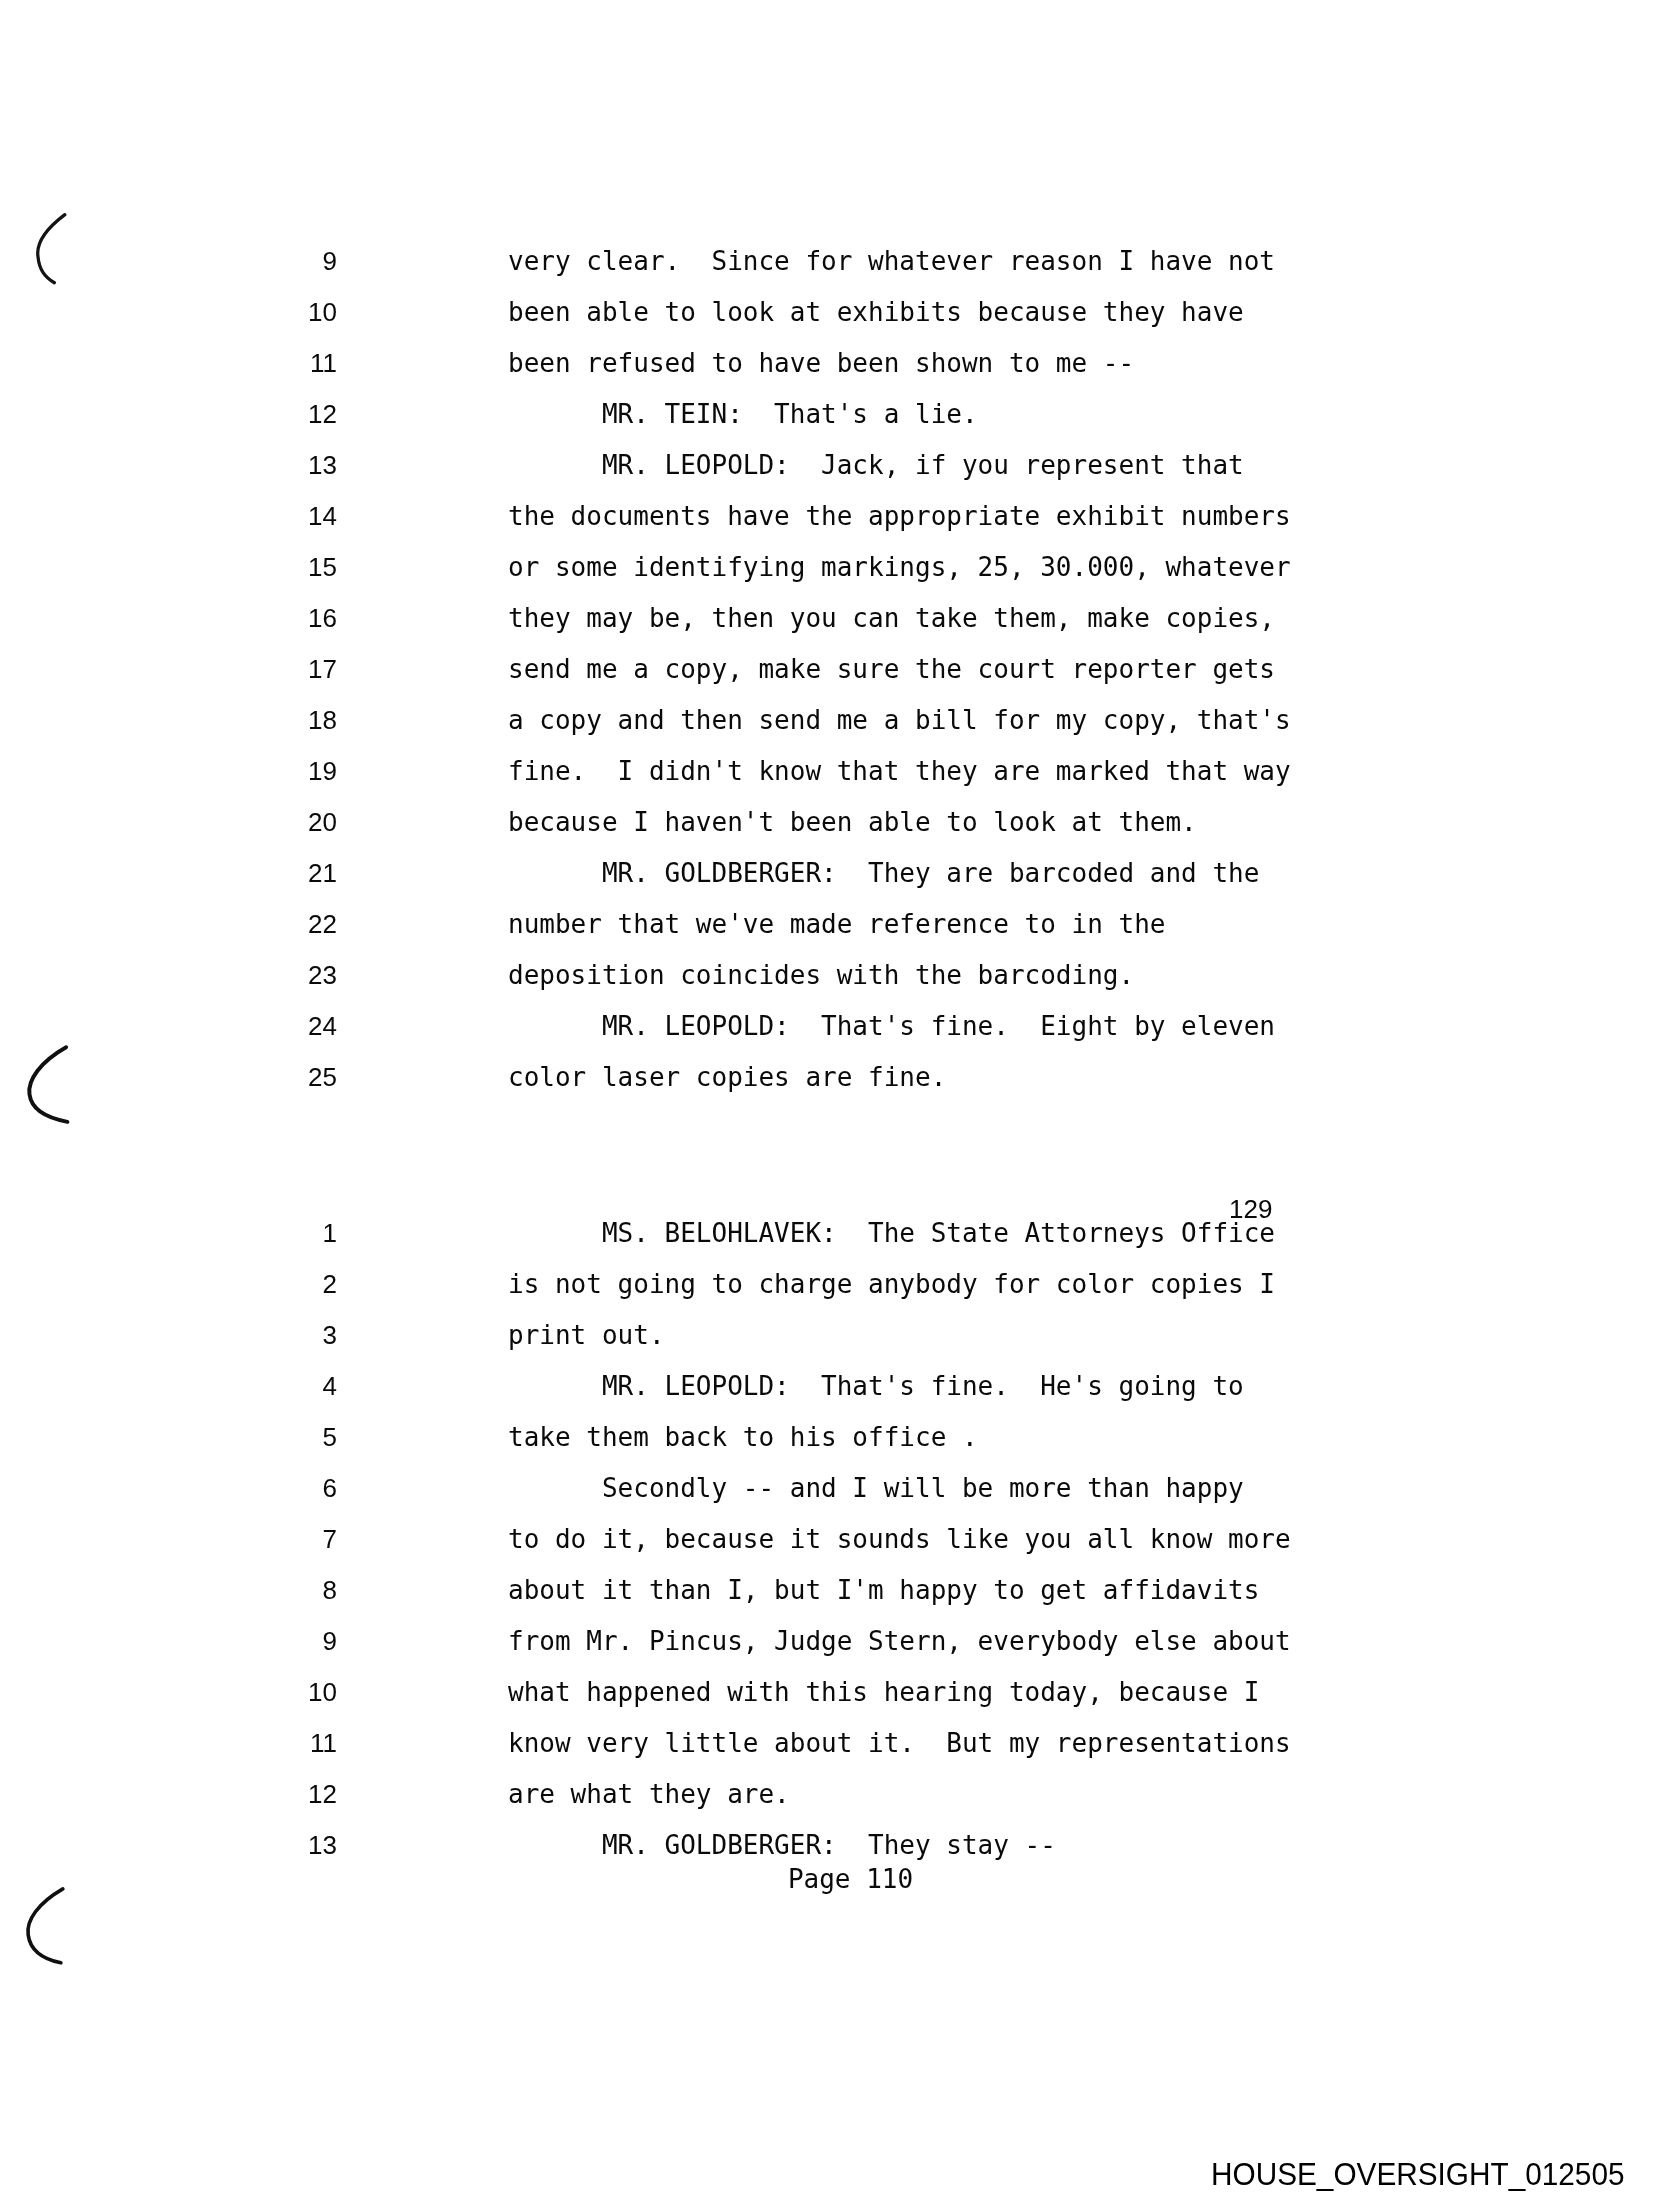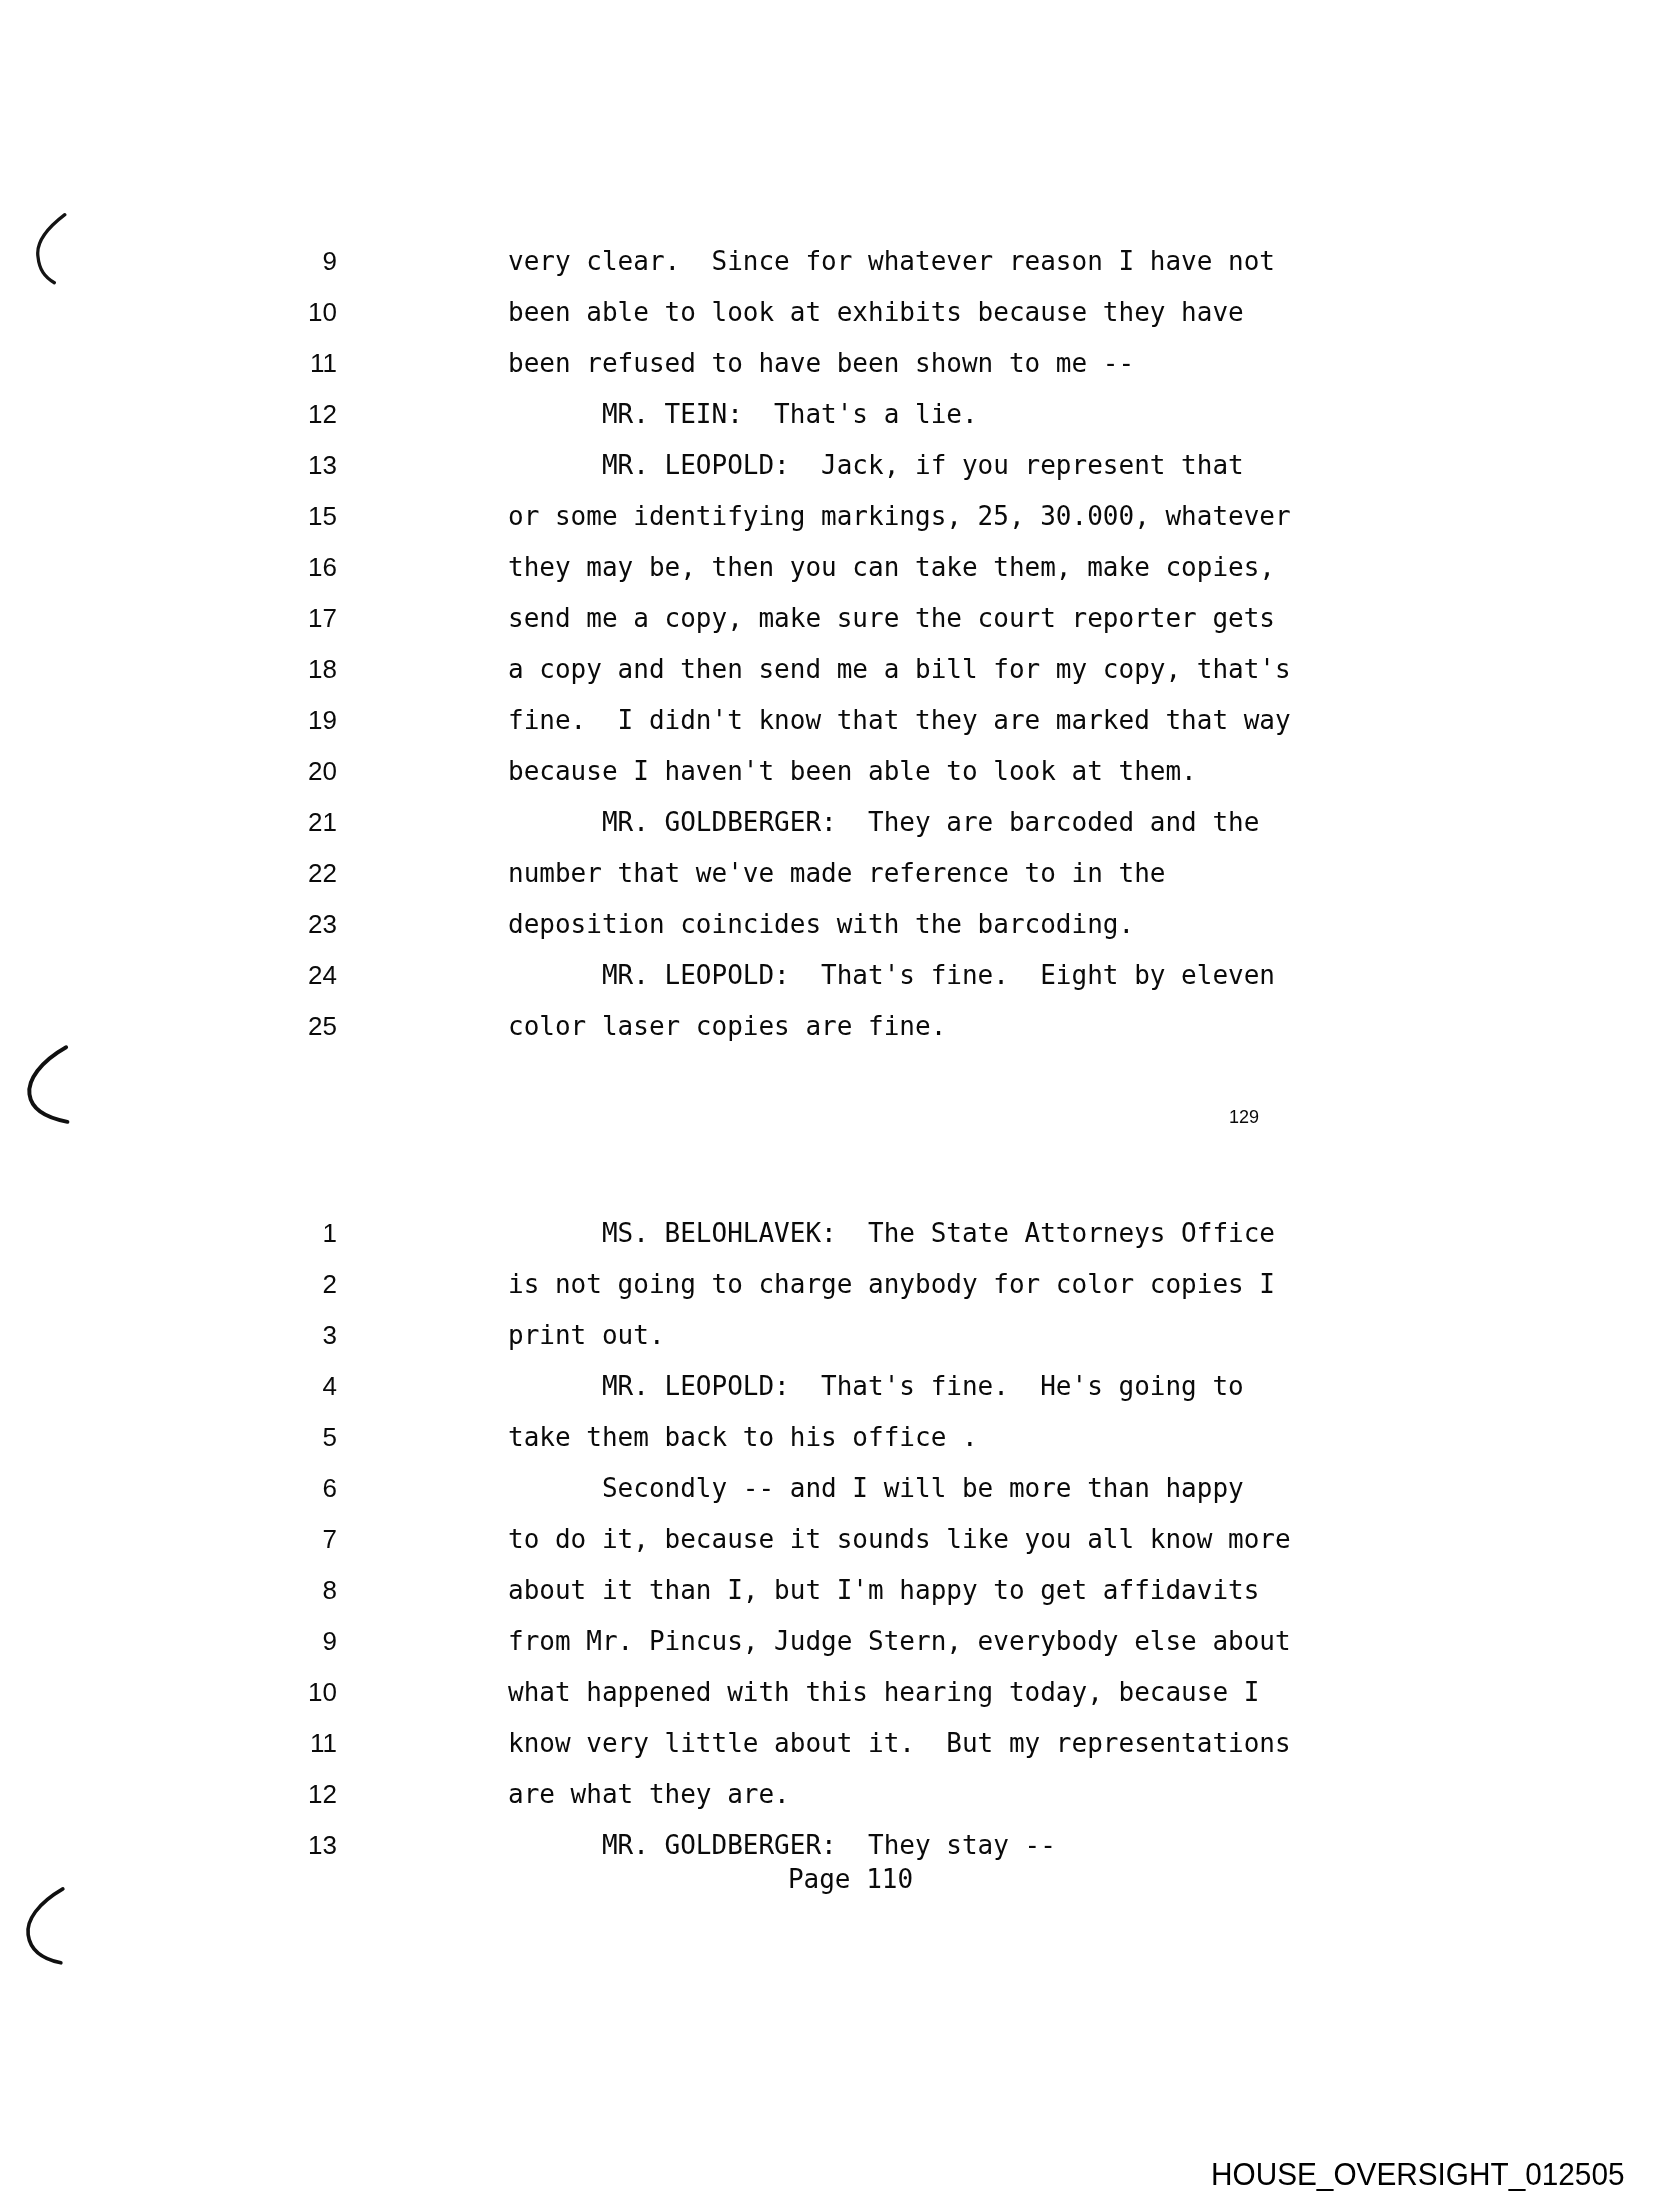--- a/index.html
+++ b/index.html
@@ -56,23 +56,23 @@
   }
   .txt {
     display: inline-block;
     margin-left: 171px;
     font-family: "DejaVu Sans Mono", "Liberation Mono", monospace;
     font-size: 26px;
     white-space: pre;
   }
   .page-number {
     position: absolute;
-    top: 1108px;
+    top: 1196px;
     left: 1229px;
-    font-size: 18px;
+    font-size: 26px;
     line-height: 1;
   }
   .footer-page {
     position: absolute;
     top: 1866px;
     left: 16px;
     width: 1669px;
     text-align: center;
     font-size: 26px;
     line-height: 1;
@@ -107,20 +107,21 @@
     <path d="M 96 2886 C 58 2908 40 2934 43 2956 C 46 2979 64 2993 93 2999" fill="none" stroke="#101010" stroke-width="5.5" stroke-linecap="round"></path>
   </svg>
 
 
   <div class="block" id="block1">
       <div class="line-row"><span class="num">9</span><span class="txt">very clear.  Since for whatever reason I have not</span></div>
       <div class="line-row"><span class="num">10</span><span class="txt">been able to look at exhibits because they have</span></div>
       <div class="line-row"><span class="num">11</span><span class="txt">been refused to have been shown to me --</span></div>
       <div class="line-row"><span class="num">12</span><span class="txt">      MR. TEIN:  That's a lie.</span></div>
       <div class="line-row"><span class="num">13</span><span class="txt">      MR. LEOPOLD:  Jack, if you represent that</span></div>
+      <div class="line-row"><span class="num">14</span><span class="txt">the documents have the appropriate exhibit numbers</span></div>
       <div class="line-row"><span class="num">15</span><span class="txt">or some identifying markings, 25, 30.000, whatever</span></div>
       <div class="line-row"><span class="num">16</span><span class="txt">they may be, then you can take them, make copies,</span></div>
       <div class="line-row"><span class="num">17</span><span class="txt">send me a copy, make sure the court reporter gets</span></div>
       <div class="line-row"><span class="num">18</span><span class="txt">a copy and then send me a bill for my copy, that's</span></div>
       <div class="line-row"><span class="num">19</span><span class="txt">fine.  I didn't know that they are marked that way</span></div>
       <div class="line-row"><span class="num">20</span><span class="txt">because I haven't been able to look at them.</span></div>
       <div class="line-row"><span class="num">21</span><span class="txt">      MR. GOLDBERGER:  They are barcoded and the</span></div>
       <div class="line-row"><span class="num">22</span><span class="txt">number that we've made reference to in the</span></div>
       <div class="line-row"><span class="num">23</span><span class="txt">deposition coincides with the barcoding.</span></div>
       <div class="line-row"><span class="num">24</span><span class="txt">      MR. LEOPOLD:  That's fine.  Eight by eleven</span></div>

